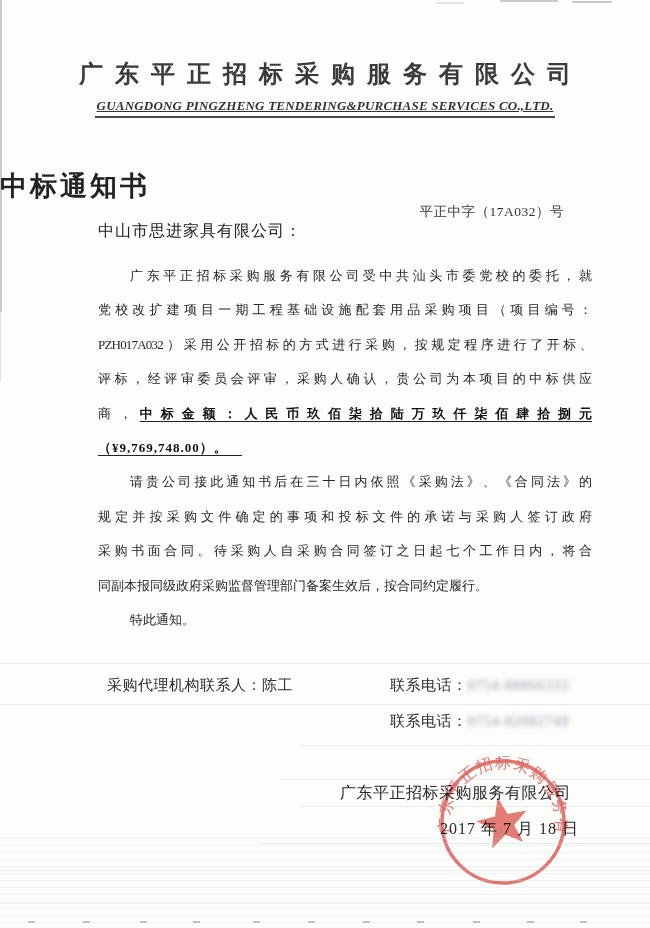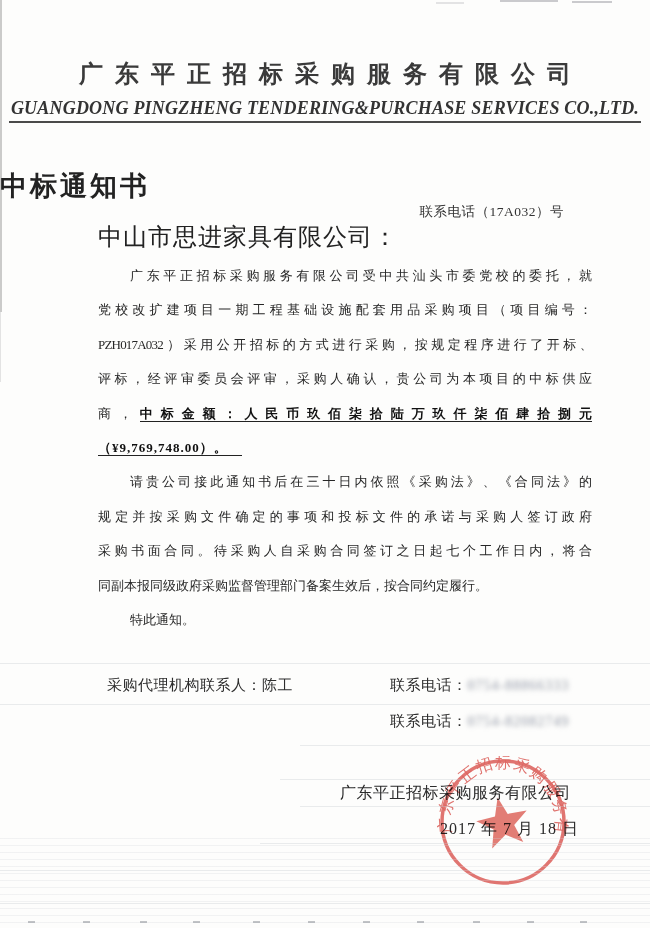--- a/index.html
+++ b/index.html
@@ -10,37 +10,37 @@
     color:#2b2b2b;
   }
   
   .hdr{position:absolute;left:0;top:58px;width:650px;text-align:center;}
   .hdr-cn{
     font-size:24px;font-weight:600;letter-spacing:12px;color:#3a3a3a;
     white-space:nowrap;text-indent:12px;
   }
   .hdr-en{
     display:inline-block;margin-top:8px;
-    font-size:18px;font-weight:bold;font-style:italic;color:#333;
+    font-size:13px;font-weight:bold;font-style:italic;color:#333;
     border-bottom:2.5px solid #4a4a4a;padding:0 2px 2px 2px;
-    letter-spacing:0.2px;white-space:nowrap;
+    letter-spacing:0.2px;white-space:nowrap;text-decoration:underline;
   }
   
   .doc-title{
     position:absolute;left:0;top:168px;width:650px;text-align:left;
     font-size:27px;font-weight:bold;letter-spacing:3px;color:#222;
   }
   .doc-no{
     position:absolute;top:203px;right:86px;
     font-size:13.5px;color:#333;letter-spacing:0.5px;
   }
   
   .salutation{
     position:absolute;left:98px;top:221px;width:500px;
-    font-size:24px;color:#222;letter-spacing:1px;
+    font-size:16px;color:#222;letter-spacing:1px;
   }
   .body{
     position:absolute;left:98px;top:259px;width:494px;
     font-size:13px;color:#262626;
   }
   .bline{height:34.4px;line-height:34.4px;white-space:nowrap;}
   .j{text-align:justify;text-align-last:justify;white-space:normal;overflow:hidden;}
   .indent{text-indent:32px;}
   .tight{letter-spacing:-0.8px;}
   .award{font-weight:bold;color:#111;border-bottom:1.5px solid #222;}
@@ -84,21 +84,21 @@
 <body>
 
 <div class="page">
 
   <div class="hdr">
     <div class="hdr-cn">广东平正招标采购服务有限公司</div>
     <span class="hdr-en">GUANGDONG PINGZHENG TENDERING&amp;PURCHASE SERVICES CO.,LTD.</span>
   </div>
 
   <div class="doc-title">中标通知书</div>
-  <div class="doc-no">联系电话（17A032）号</div>
+  <div class="doc-no">平正中字（17A032）号</div>
 
   <div class="salutation">中山市思进家具有限公司：</div>
 
   <div class="body">
     <div class="bline j indent">广东平正招标采购服务有限公司受中共汕头市委党校的委托，就</div>
     <div class="bline j">党校改扩建项目一期工程基础设施配套用品采购项目（项目编号：</div>
     <div class="bline j tight">PZH017A032）采用公开招标的方式进行采购，按规定程序进行了开标、</div>
     <div class="bline j">评标，经评审委员会评审，采购人确认，贵公司为本项目的中标供应</div>
     <div class="bline j"><span>商，</span><span class="award">中标金额：人民币玖佰柒拾陆万玖仟柒佰肆拾捌元</span></div>
     <div class="bline"><span class="amount">（¥9,769,748.00）。</span></div>

